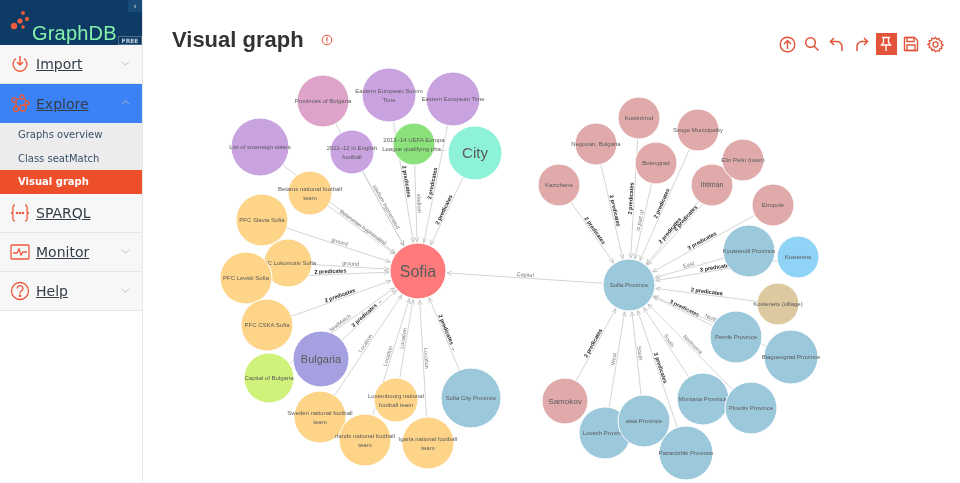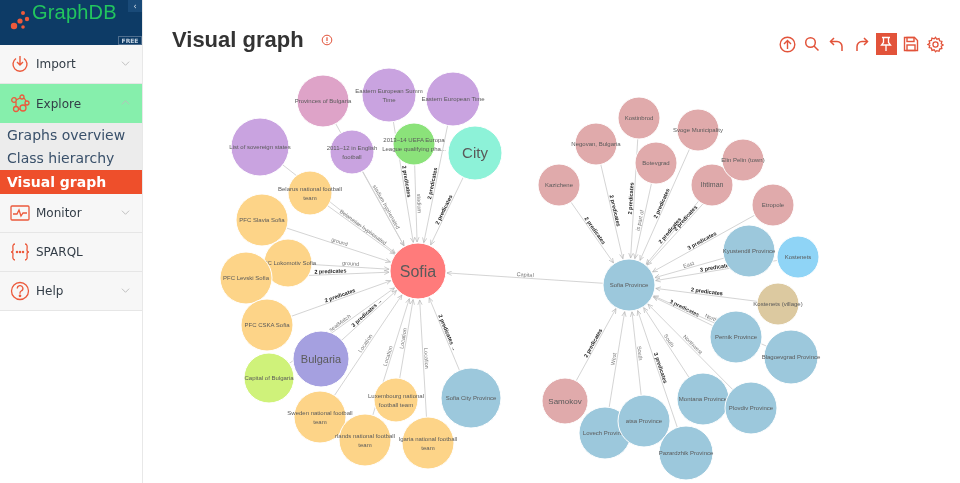--- a/index.html
+++ b/index.html
@@ -2,30 +2,30 @@
 <html><head>
 <meta charset="utf-8">
 <style>
   * { box-sizing: border-box; margin: 0; padding: 0; }
   html, body { width: 960px; height: 483px; overflow: hidden; background: #ffffff; font-family: "DejaVu Sans", sans-serif; }
   #app { position: relative; width: 960px; height: 483px; }
   
   #sidebar { position: absolute; left: 0; top: 0; width: 143px; height: 483px; background: #ffffff; border-right: 1px solid #e8e8e8; }
   #brand { position: relative; height: 45px; background: #0d3b66; }
   #brand .logo-dots { position:absolute; left:9px; top:10px; width:22px; height:24px; }
-  #brand .logo-text { position:absolute; left:32px; top:1px; color:#22c55e; font-size:20px; font-family:"Liberation Sans", sans-serif; letter-spacing:0.2px; }
+  #brand .logo-text { position:absolute; left:32px; top:22px; color:#86efac; font-size:20px; font-family:"Liberation Sans", sans-serif; letter-spacing:0.2px; }
   #brand .collapse { position:absolute; right:0; top:0; width:14px; height:12px; background:#194a78; color:#cfd9e4; font-size:9px; line-height:12px; text-align:center; cursor:pointer; }
   #brand .free { position:absolute; right:0; bottom:0; width:24px; height:9px; border:1px solid #4f6e8e; color:#c6d4e3; font-size:6px; line-height:7px; text-align:center; font-weight:bold; }
   .nav-item { position: relative; height: 39px; display: flex; align-items: center; padding-left: 10px; border-bottom: 1px solid #e6e6e6; background: #f7f7f7; cursor: pointer; }
-  .nav-item.open { background: #86efac; border-bottom: none; }
+  .nav-item.open { background: #3b82f6; border-bottom: none; }
   .nav-item .ico { width: 20px; height: 20px; display:flex; align-items:center; justify-content:center; margin-right: 6px; }
-  .nav-item .lbl { font-size: 12px; color: #333d47; }
+  .nav-item .lbl { font-size: 14px; color: #333d47; text-decoration: underline; }
   .nav-item .chev { position:absolute; right:12px; top:14px; width:9px; height:9px; }
   .subnav { background: #ececec; }
-  .sub-item { height: 23.5px; display:flex; align-items:center; padding-left: 7px; font-size: 14px; color:#39506a; cursor:pointer; }
+  .sub-item { height: 23.5px; display:flex; align-items:center; padding-left: 18px; font-size: 10px; color:#39506a; cursor:pointer; }
   .sub-item.active { background: #ee4f2b; color: #fff; font-weight: bold; }
   
   #page-title { position:absolute; left:172px; top:27px; font-size:22px; color:#333; font-family:"Liberation Sans", sans-serif; }
   #info-icon { position:absolute; left:321px; top:34px; width:12px; height:12px; }
   #toolbar { position:absolute; left:775px; top:33px; height:22px; display:flex; gap:0; }
   #toolbar .tb { width:24.7px; height:22px; display:flex; align-items:center; justify-content:center; cursor:pointer; }
   #toolbar .tb.active { background:#e2533a; width:21px; margin:0 2px; }
   
   #graph { position:absolute; left:143px; top:60px; width:817px; height:423px; }
   #graph svg { width: 817px; height: 423px; }
@@ -76,47 +76,47 @@
             <path d="M6 6l4-2M14 4l2 3M6 8l0 5M8 15l2 0M15 11l1-1"></path>
           </svg>
       </span>
       <span class="lbl">Explore</span>
       <svg class="chev" viewBox="0 0 10 10">
           <path d="M1 7l4-4 4 4" fill="none" stroke="#bbb" stroke-width="1"></path>
         </svg>
     </div>
     <div class="subnav">
       <div class="sub-item">Graphs overview</div>
-      <div class="sub-item">Class hierarchy</div>
+      <div class="sub-item">Class seatMatch</div>
       <div class="sub-item active">Visual graph</div>
+    </div>
+
+    <div class="nav-item">
+      <span class="ico">
+        <svg width="20" height="18" viewBox="0 0 20 18" fill="none" stroke="#ec5a3c" stroke-width="1.3">
+            <path d="M5 1C2 1 3 5 3 7S1 9 1 9s2 0 2 2-1 6 2 6M15 1c3 0 2 4 2 6s2 2 2 2-2 0-2 2 1 6-2 6"></path>
+            <circle cx="7" cy="9" r="0.6" fill="#ec5a3c"></circle>
+            <circle cx="10" cy="9" r="0.6" fill="#ec5a3c"></circle>
+            <circle cx="13" cy="9" r="0.6" fill="#ec5a3c"></circle>
+          </svg>
+      </span>
+      <span class="lbl">SPARQL</span>
     </div>
 
     <div class="nav-item">
       <span class="ico">
         <svg width="20" height="16" viewBox="0 0 20 16" fill="none" stroke="#ec5a3c" stroke-width="1.3">
             <rect x="1" y="1" width="18" height="14" rx="1"></rect>
             <path d="M3 9h4l2-4 2 6 2-3h4"></path>
           </svg>
       </span>
       <span class="lbl">Monitor</span>
       <svg class="chev" viewBox="0 0 10 10">
           <path d="M1 3l4 4 4-4" fill="none" stroke="#bbb" stroke-width="1"></path>
         </svg>
-    </div>
-
-    <div class="nav-item">
-      <span class="ico">
-        <svg width="20" height="18" viewBox="0 0 20 18" fill="none" stroke="#ec5a3c" stroke-width="1.3">
-            <path d="M5 1C2 1 3 5 3 7S1 9 1 9s2 0 2 2-1 6 2 6M15 1c3 0 2 4 2 6s2 2 2 2-2 0-2 2 1 6-2 6"></path>
-            <circle cx="7" cy="9" r="0.6" fill="#ec5a3c"></circle>
-            <circle cx="10" cy="9" r="0.6" fill="#ec5a3c"></circle>
-            <circle cx="13" cy="9" r="0.6" fill="#ec5a3c"></circle>
-          </svg>
-      </span>
-      <span class="lbl">SPARQL</span>
     </div>
 
 
     <div class="nav-item">
       <span class="ico">
         <svg width="20" height="20" viewBox="0 0 20 20" fill="none" stroke="#ec5a3c" stroke-width="1.3">
             <circle cx="10" cy="10" r="8.5"></circle>
             <path d="M7.3 7.5a2.8 2.8 0 1 1 3.9 2.5c-.8.4-1.2 1-1.2 2v.8"></path>
             <circle cx="10" cy="14.8" r="0.7" fill="#ec5a3c"></circle>
           </svg>

